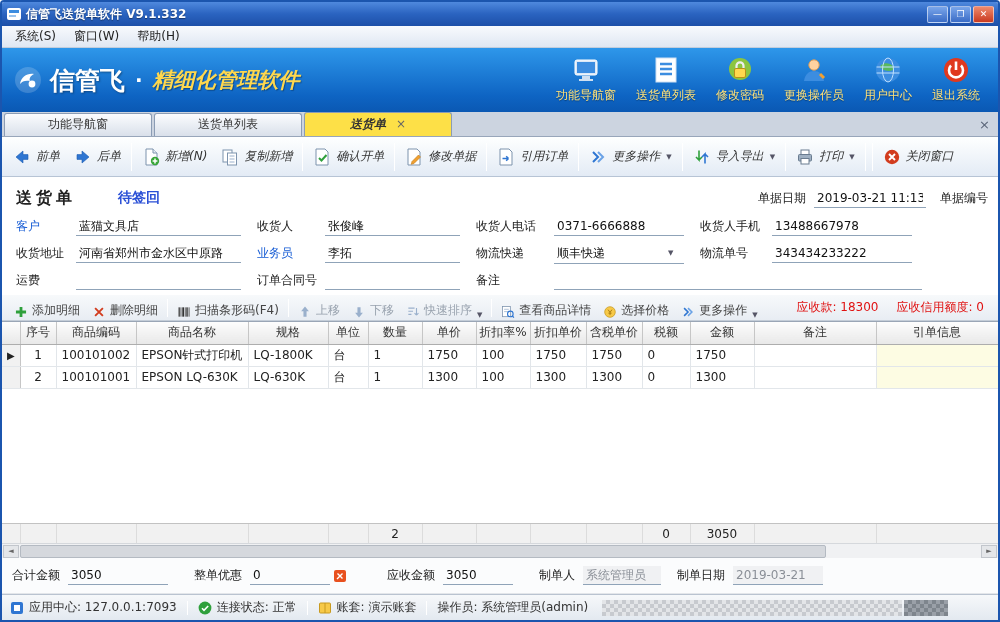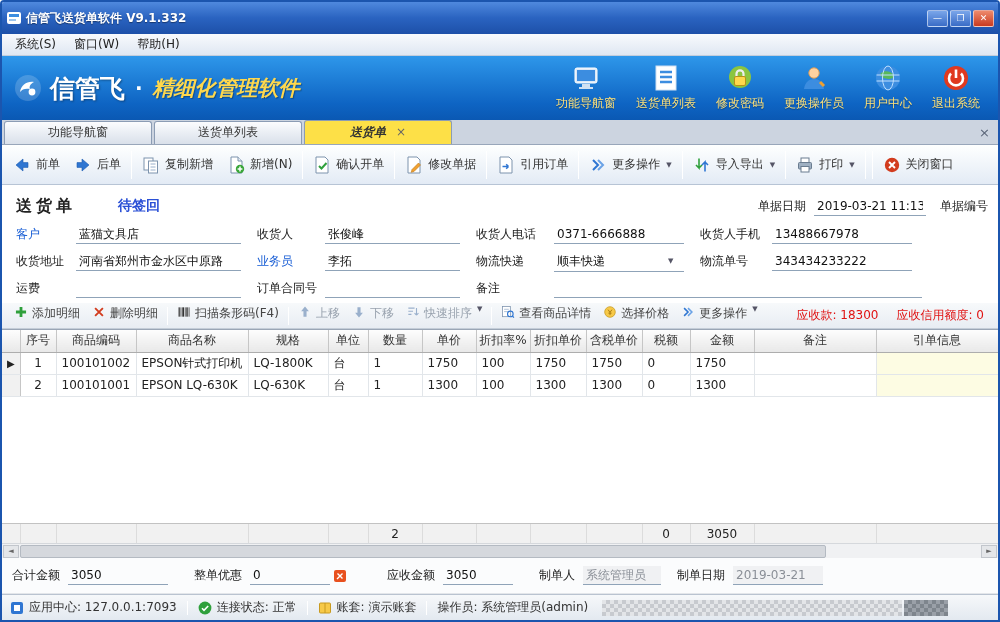--- a/index.html
+++ b/index.html
@@ -2,21 +2,21 @@
 <html><head>
 <meta charset="utf-8">
 <style>
   *{margin:0;padding:0;box-sizing:border-box;}
   html,body{width:1000px;height:622px;overflow:hidden;background:#fff;
     font-family:"DejaVu Sans","Liberation Sans",sans-serif;font-size:12px;color:#222;}
   .window{width:1000px;height:622px;border:2px solid #1b55ae;border-radius:4px 4px 0 0;
     display:flex;flex-direction:column;background:#eef2f8;overflow:hidden;}
 
   
-  .titlebar{height:32px;flex:none;background:linear-gradient(180deg,#4f89de,#2a63c0 50%,#1d50a8);
+  .titlebar{height:24px;flex:none;background:linear-gradient(180deg,#4f89de,#2a63c0 50%,#1d50a8);
     display:flex;align-items:center;padding:9px 4px;color:#fff;}
   .titlebar .ttl{font-size:12px;font-weight:bold;text-shadow:0 1px 1px rgba(0,0,0,.4);margin-left:4px;}
   .tbtns{margin-left:auto;display:flex;gap:2px;}
   .tbtn{width:21px;height:17px;border:1px solid rgba(255,255,255,.55);border-radius:2px;
     background:linear-gradient(180deg,#7aa6ea,#3a6cc6);color:#fff;font-size:9px;line-height:15px;
     text-align:center;cursor:default;}
   .tbtn.close{background:linear-gradient(180deg,#ee8a6c,#c93a20);}
 
   
   .menubar{height:22px;flex:none;background:linear-gradient(180deg,#f8fafd,#dfe7f2);
@@ -39,21 +39,21 @@
     border-bottom:1px solid #98a6ba;}
   .tab{height:23px;line-height:21px;min-width:148px;text-align:center;margin-right:2px;
     border:1px solid #8b9cb4;border-bottom:none;border-radius:3px 3px 0 0;
     background:linear-gradient(180deg,#fbfcfe,#d9e0ea);color:#333;padding:0 10px;white-space:nowrap;}
   .tab.active{background:#fde047;height:24px;line-height:22px;font-weight:bold;font-style:italic;}
   .tab .tclose{margin-left:10px;color:#666;font-weight:normal;}
   .strip-close{margin-left:auto;margin-bottom:4px;color:#5a6578;font-size:13px;padding:0 6px;}
 
   
   .toolbar{height:40px;flex:none;background:linear-gradient(180deg,#feffff,#e3ebf5);
-    border-bottom:1px solid #b7c4d5;display:flex;align-items:center;padding:0 4px;}
+    border-bottom:1px solid #b7c4d5;display:flex;align-items:center;padding:0 4px;font-style:italic;}
   .tbarbtn{display:flex;align-items:center;gap:5px;height:32px;padding:0 7px;border-radius:3px;
     color:#333;white-space:nowrap;cursor:default;}
   .caret{font-size:7px;color:#556;margin-left:1px;}
   .tsep{width:1px;height:28px;background:#c2cdda;border-right:1px solid #fff;margin:0 3px;flex:none;}
 
   
   .docform{height:118px;flex:none;background:#fff;padding:6px 0 0 14px;}
   .doc-head{display:flex;align-items:center;height:30px;padding-right:10px;}
   .doc-title{font-size:16px;font-weight:bold;letter-spacing:4px;}
   .doc-status{color:#2b50d6;font-weight:bold;font-size:14px;margin-left:42px;}
@@ -66,21 +66,21 @@
     font-family:inherit;font-size:12px;color:#111;padding:0 3px;outline:none;}
   .w1{width:165px;}.w2{width:135px;}.w3{width:130px;}.w4{width:140px;}
   .wdate{width:112px;}.wno{width:150px;}.wremark{width:368px;}
   .combo{display:flex;align-items:center;border-bottom:1px solid #8fa3b8;}
   .combo .uinput{border-bottom:none;}
   .combo .dd{font-size:7px;color:#556;padding:0 2px;}
 
   
   .detailbar{height:26px;flex:none;background:linear-gradient(180deg,#f7f9fb,#e8edf3);
     border-bottom:1px solid #c4cdd8;display:flex;align-items:center;padding:0 6px;}
-  .dbtn{display:flex;align-items:flex-start;gap:4px;padding:0 6px;height:22px;color:#444;white-space:nowrap;}
+  .dbtn{display:flex;align-items:flex-end;gap:4px;padding:0 6px;height:22px;color:#444;white-space:nowrap;}
   .dbtn.disabled{color:#98a2ae;}
   .dsep{width:1px;height:18px;background:#c5cdd8;border-right:1px solid #fff;margin:0 3px;}
   .money{margin-left:auto;display:flex;align-items:center;gap:18px;padding-right:8px;}
   .redtxt{color:#e01212;font-weight:normal;white-space:nowrap;}
 
   
   .gridwrap{flex:1;background:#fff;display:flex;flex-direction:column;overflow:hidden;border-top:1px solid #9aa6b6;}
   table{border-collapse:collapse;table-layout:fixed;width:996px;}
   th{height:22px;font-weight:normal;font-size:12px;color:#333;
     background:linear-gradient(180deg,#fdfdfd,#e8e8e8);
@@ -229,34 +229,34 @@
     </div>
     <div class="tbarbtn">
       <svg class="ic18" viewBox="0 0 18 18">
           <path d="M8 3l7 6-7 6v-3.6H3V6.6h5z" fill="#2f76d2" stroke="#1d5cb0" stroke-width="0.6"></path>
         </svg>
       <span>后单</span>
     </div>
     <div class="tsep"></div>
     <div class="tbarbtn">
       <svg class="ic18" viewBox="0 0 18 18">
-          <rect x="2" y="2" width="9" height="12" fill="#fff" stroke="#7d93ad"></rect>
-          <rect x="6.5" y="5" width="9" height="12" fill="#fff" stroke="#7d93ad"></rect>
-          <path d="M8.5 8h5M8.5 11h5M8.5 14h5" stroke="#9ab0cc"></path>
-        </svg>
-      <span>复制新增</span>
-    </div>
-    <div class="tbarbtn">
-      <svg class="ic18" viewBox="0 0 18 18">
           <path d="M4 1h7l4 4v12H4z" fill="#fff" stroke="#7d93ad"></path>
           <path d="M11 1v4h4" fill="#e8eef5" stroke="#7d93ad"></path>
           <circle cx="13" cy="13" r="4.2" fill="#3aa63a"></circle>
           <path d="M13 10.6v4.8M10.6 13h4.8" stroke="#fff" stroke-width="1.5"></path>
         </svg>
       <span>新增(N)</span>
+    </div>
+    <div class="tbarbtn">
+      <svg class="ic18" viewBox="0 0 18 18">
+          <rect x="2" y="2" width="9" height="12" fill="#fff" stroke="#7d93ad"></rect>
+          <rect x="6.5" y="5" width="9" height="12" fill="#fff" stroke="#7d93ad"></rect>
+          <path d="M8.5 8h5M8.5 11h5M8.5 14h5" stroke="#9ab0cc"></path>
+        </svg>
+      <span>复制新增</span>
     </div>
     <div class="tsep"></div>
     <div class="tbarbtn">
       <svg class="ic18" viewBox="0 0 18 18">
           <path d="M3 1h9l3 3v13H3z" fill="#fff" stroke="#7d93ad"></path>
           <path d="M6 10l2.5 2.5L13.5 7" stroke="#2fa03c" stroke-width="2" fill="none"></path>
         </svg>
       <span>确认开单</span>
     </div>
     <div class="tsep"></div>

